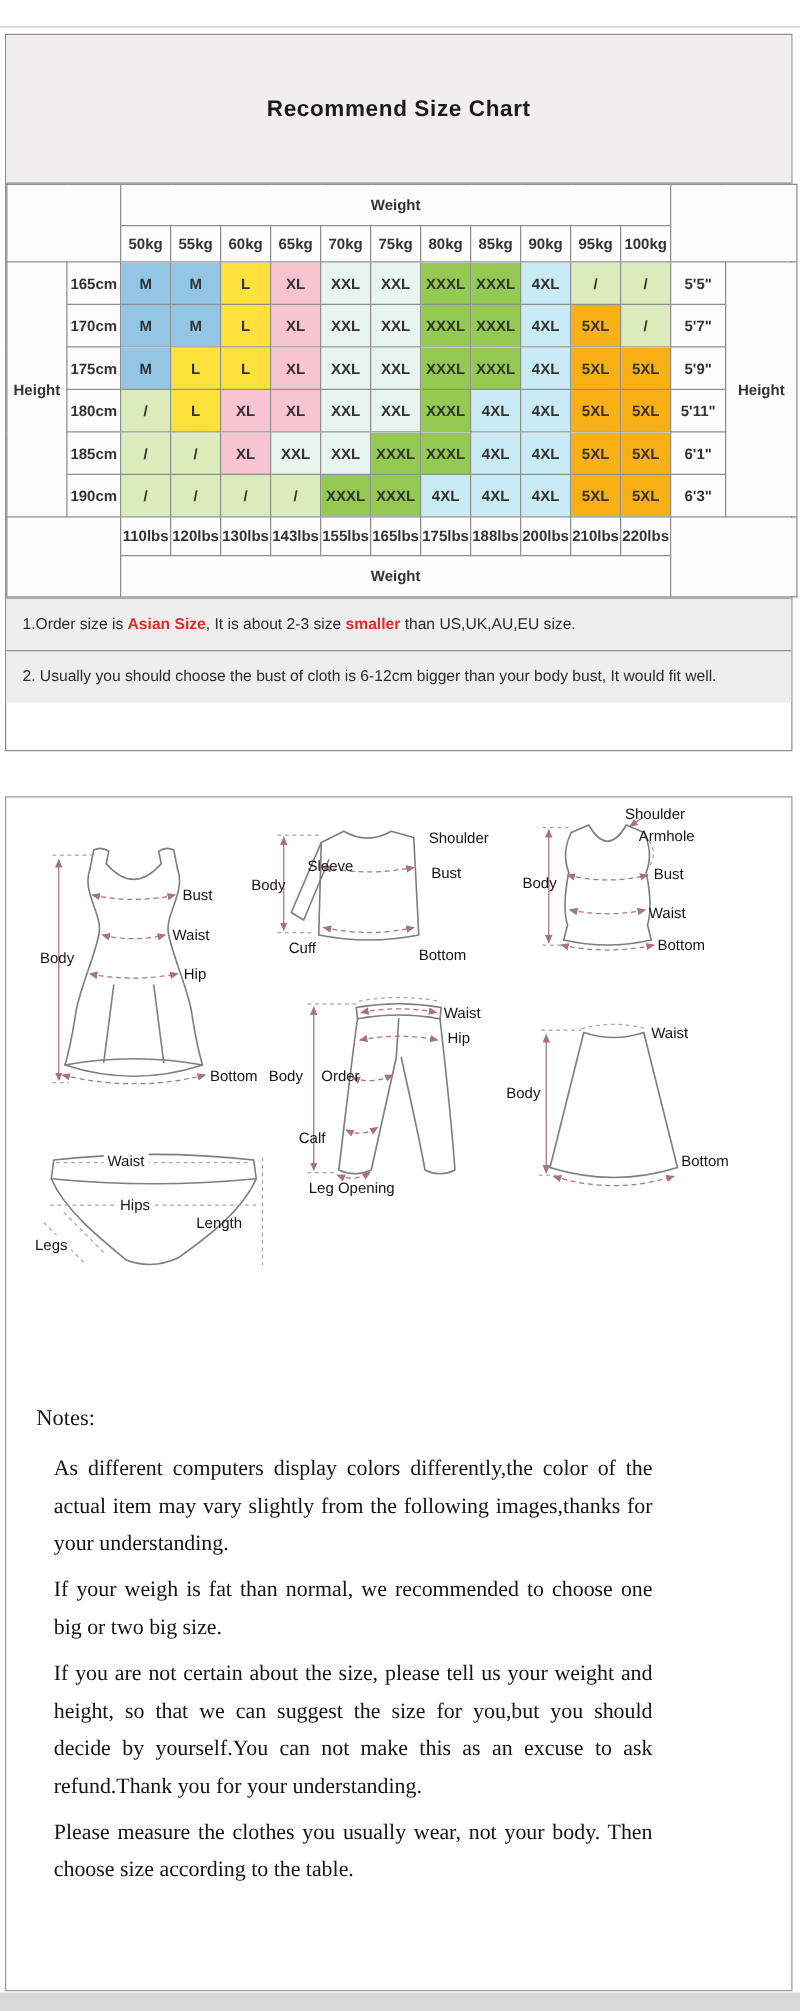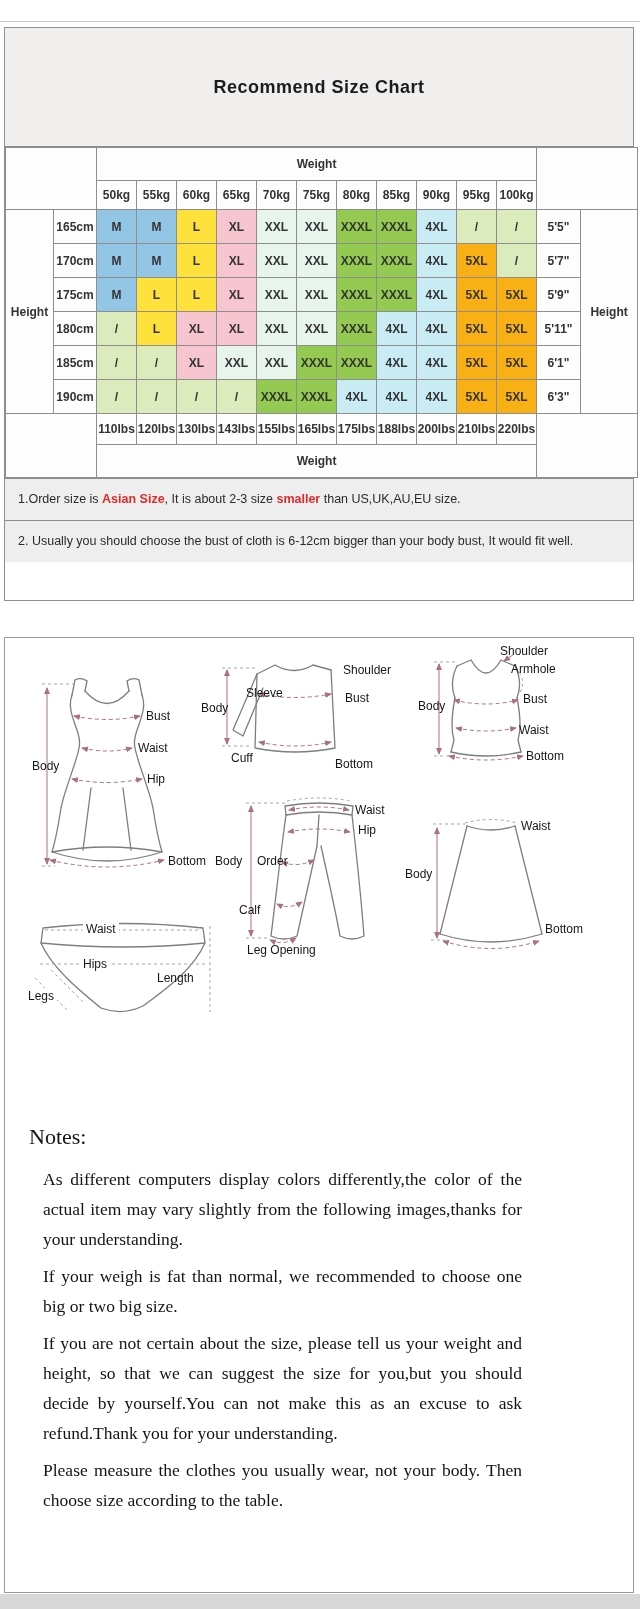--- a/index.html
+++ b/index.html
@@ -34,21 +34,21 @@
   .diagrams svg{position:absolute;left:0;top:0;}
   .dl{position:absolute;font-weight:normal;font-size:12px;line-height:16px;color:#161616;white-space:nowrap;}
   .dl.bg{background:#fff;padding:0 3px;}
 
   .g {fill:none;stroke:#7e7e7e;stroke-width:1.3;stroke-linejoin:round;stroke-linecap:round;}
   .m {fill:none;stroke:#aa7186;stroke-width:1;stroke-dasharray:4 3;}
   .ms{fill:none;stroke:#aa7186;stroke-width:1;}
   .x {fill:none;stroke:#a5a5a5;stroke-width:1;stroke-dasharray:3 3;}
 
   .notes{margin-top:86px;padding:0 97px 0 24px;font-family:"Liberation Serif",serif;color:#141414;}
-  .notes .h{font-size:22px;margin:0 0 14px;}
+  .notes .h{font-size:18px;margin:0 0 14px;}
   .notes p{font-size:17.5px;line-height:30px;margin:0 14px 7px;text-align:justify;}
 
   .bottomstrip{position:absolute;left:0;top:1594px;width:640px;height:15px;background:#d8d8d8;}
 </style>
 </head>
 <body>
 
 <div class="topline"></div>
 
 <div id="box1">
@@ -320,21 +320,21 @@
     <span class="dl" style="left:210px;top:215px">Body</span>
     <span class="dl" style="left:252px;top:215px">Order</span>
     <span class="dl" style="left:234px;top:264px">Calf</span>
     <span class="dl" style="left:242px;top:304px">Leg Opening</span>
 
     <span class="dl" style="left:516px;top:180px">Waist</span>
     <span class="dl" style="left:400px;top:228px">Body</span>
     <span class="dl" style="left:540px;top:283px">Bottom</span>
 
     <span class="dl bg" style="left:78px;top:283px">Waist</span>
-    <span class="dl bg" style="left:75px;top:318px">Hips</span>
+    <span class="dl bg" style="left:88px;top:318px">Hips</span>
     <span class="dl" style="left:152px;top:332px">Length</span>
     <span class="dl bg" style="left:20px;top:350px">Legs</span>
   </div>
 
   <div class="notes">
     <div class="h">Notes:</div>
     <div id="notes-paras">
         <p>As different computers display colors differently,the color of the actual item may vary slightly from the following images,thanks for your understanding.</p>
         <p>If your weigh is fat than normal, we recommended to choose one big or two big size.</p>
         <p>If you are not certain about the size, please tell us your weight and height, so that we can suggest the size for you,but you should decide by yourself.You can not make this as an excuse to ask refund.Thank you for your understanding.</p>

